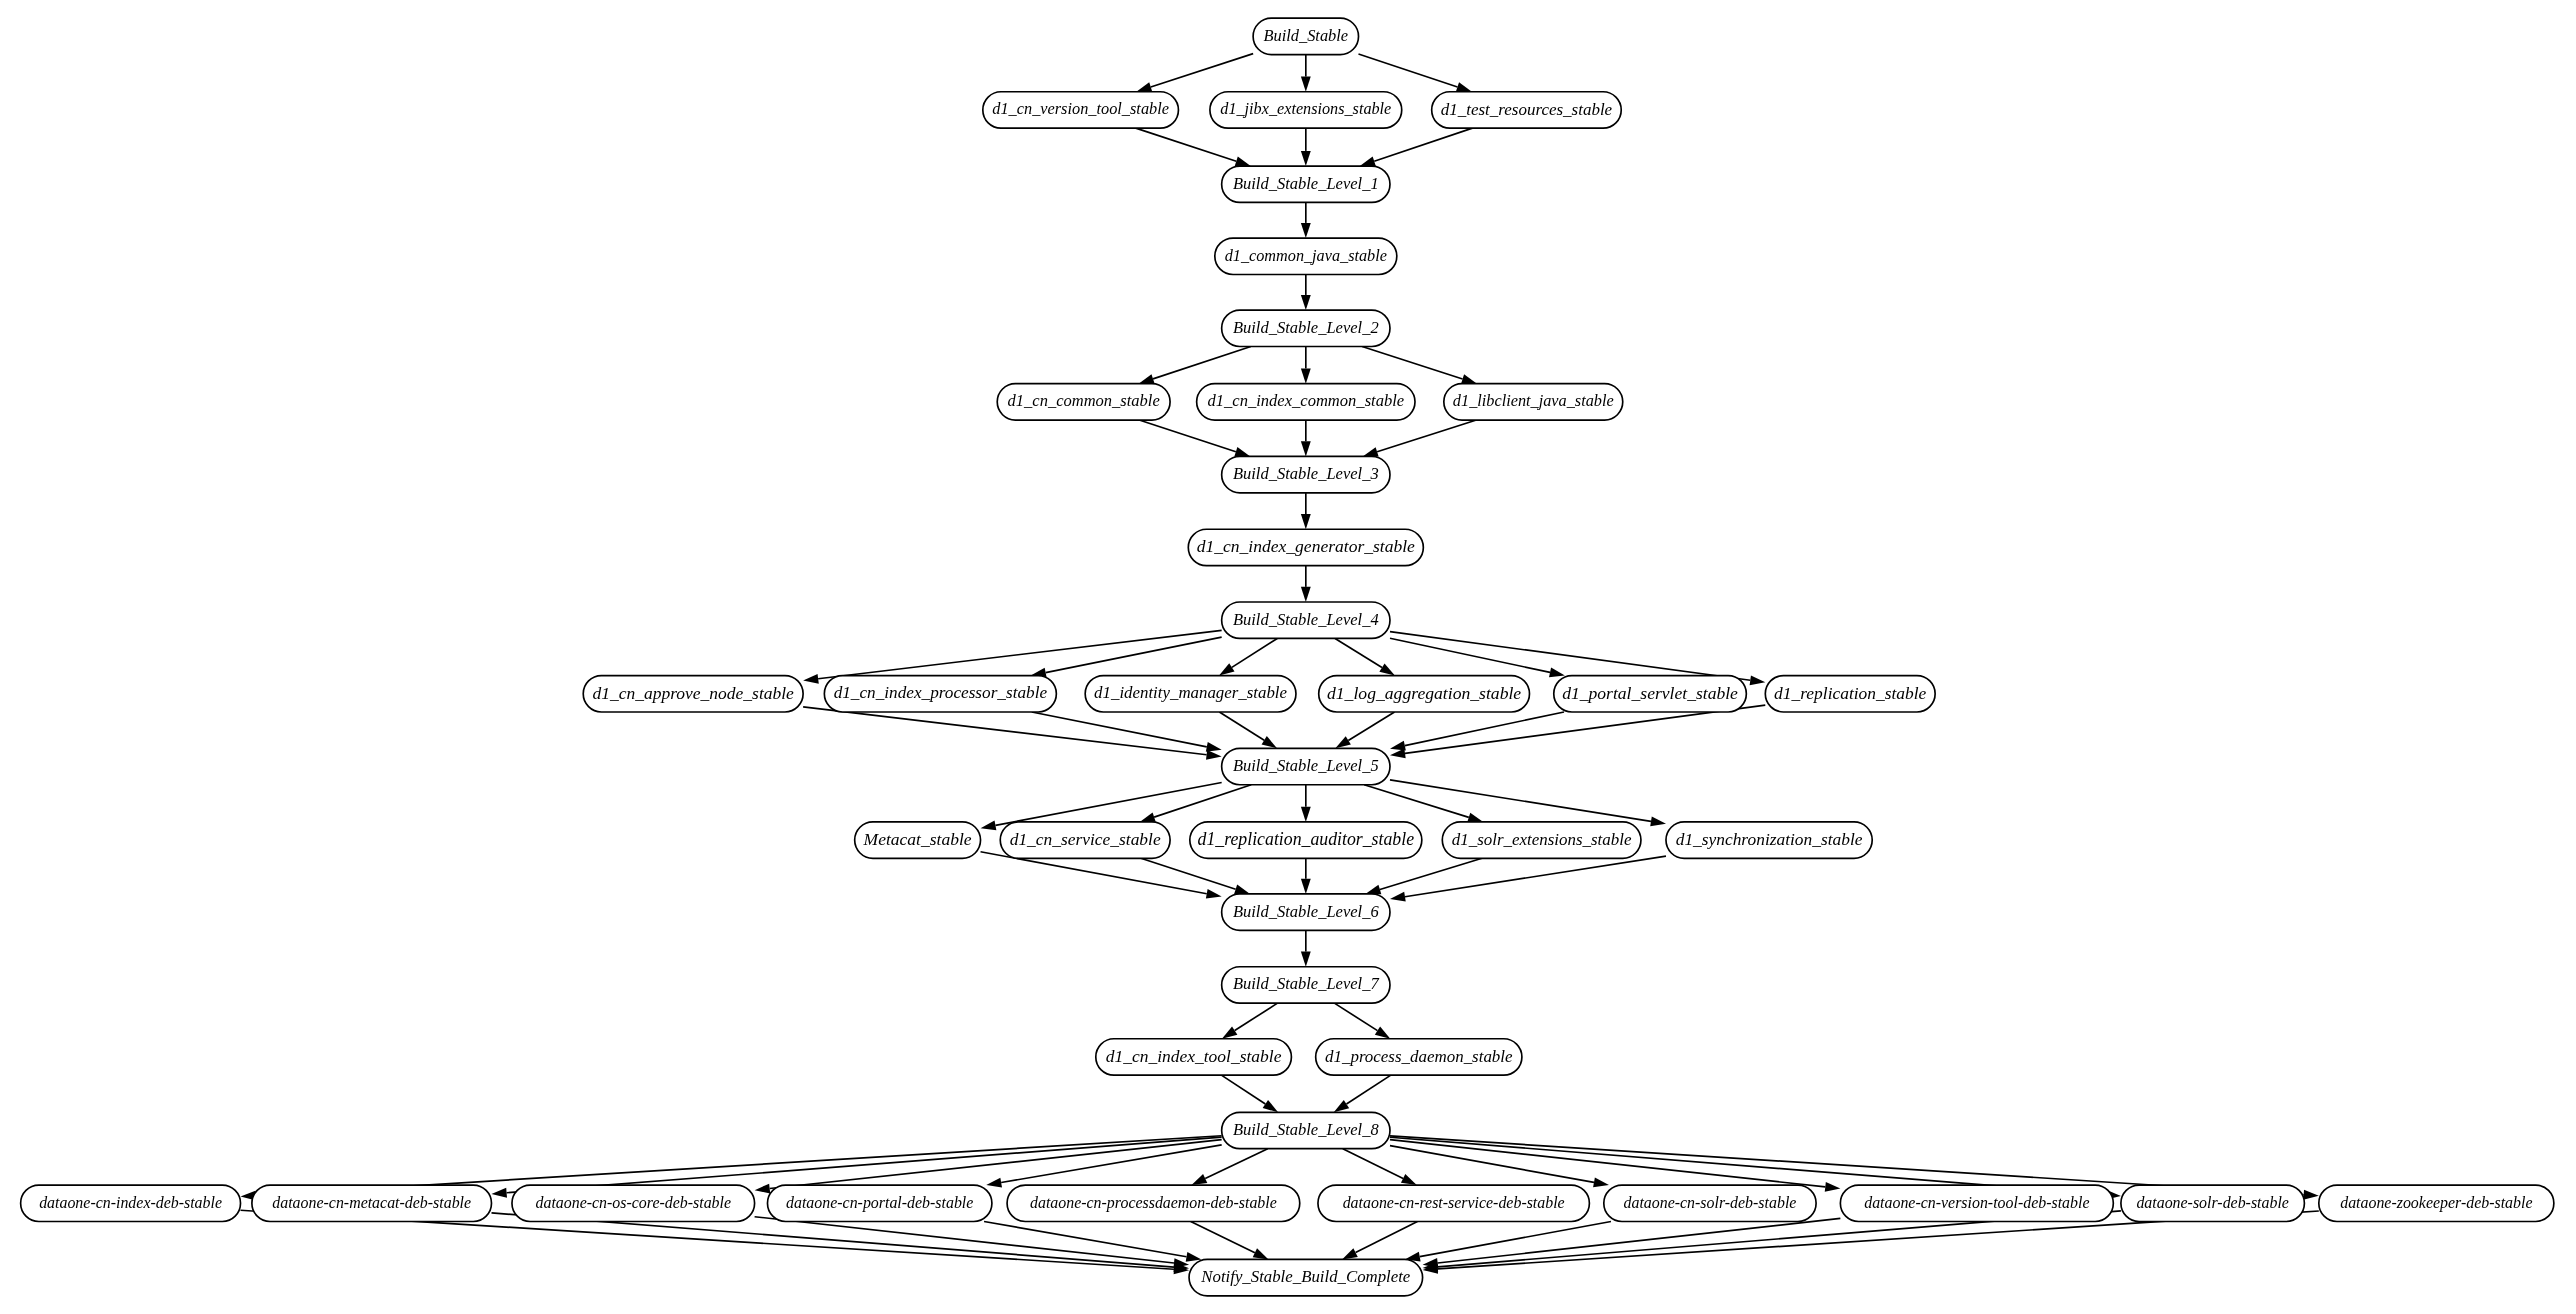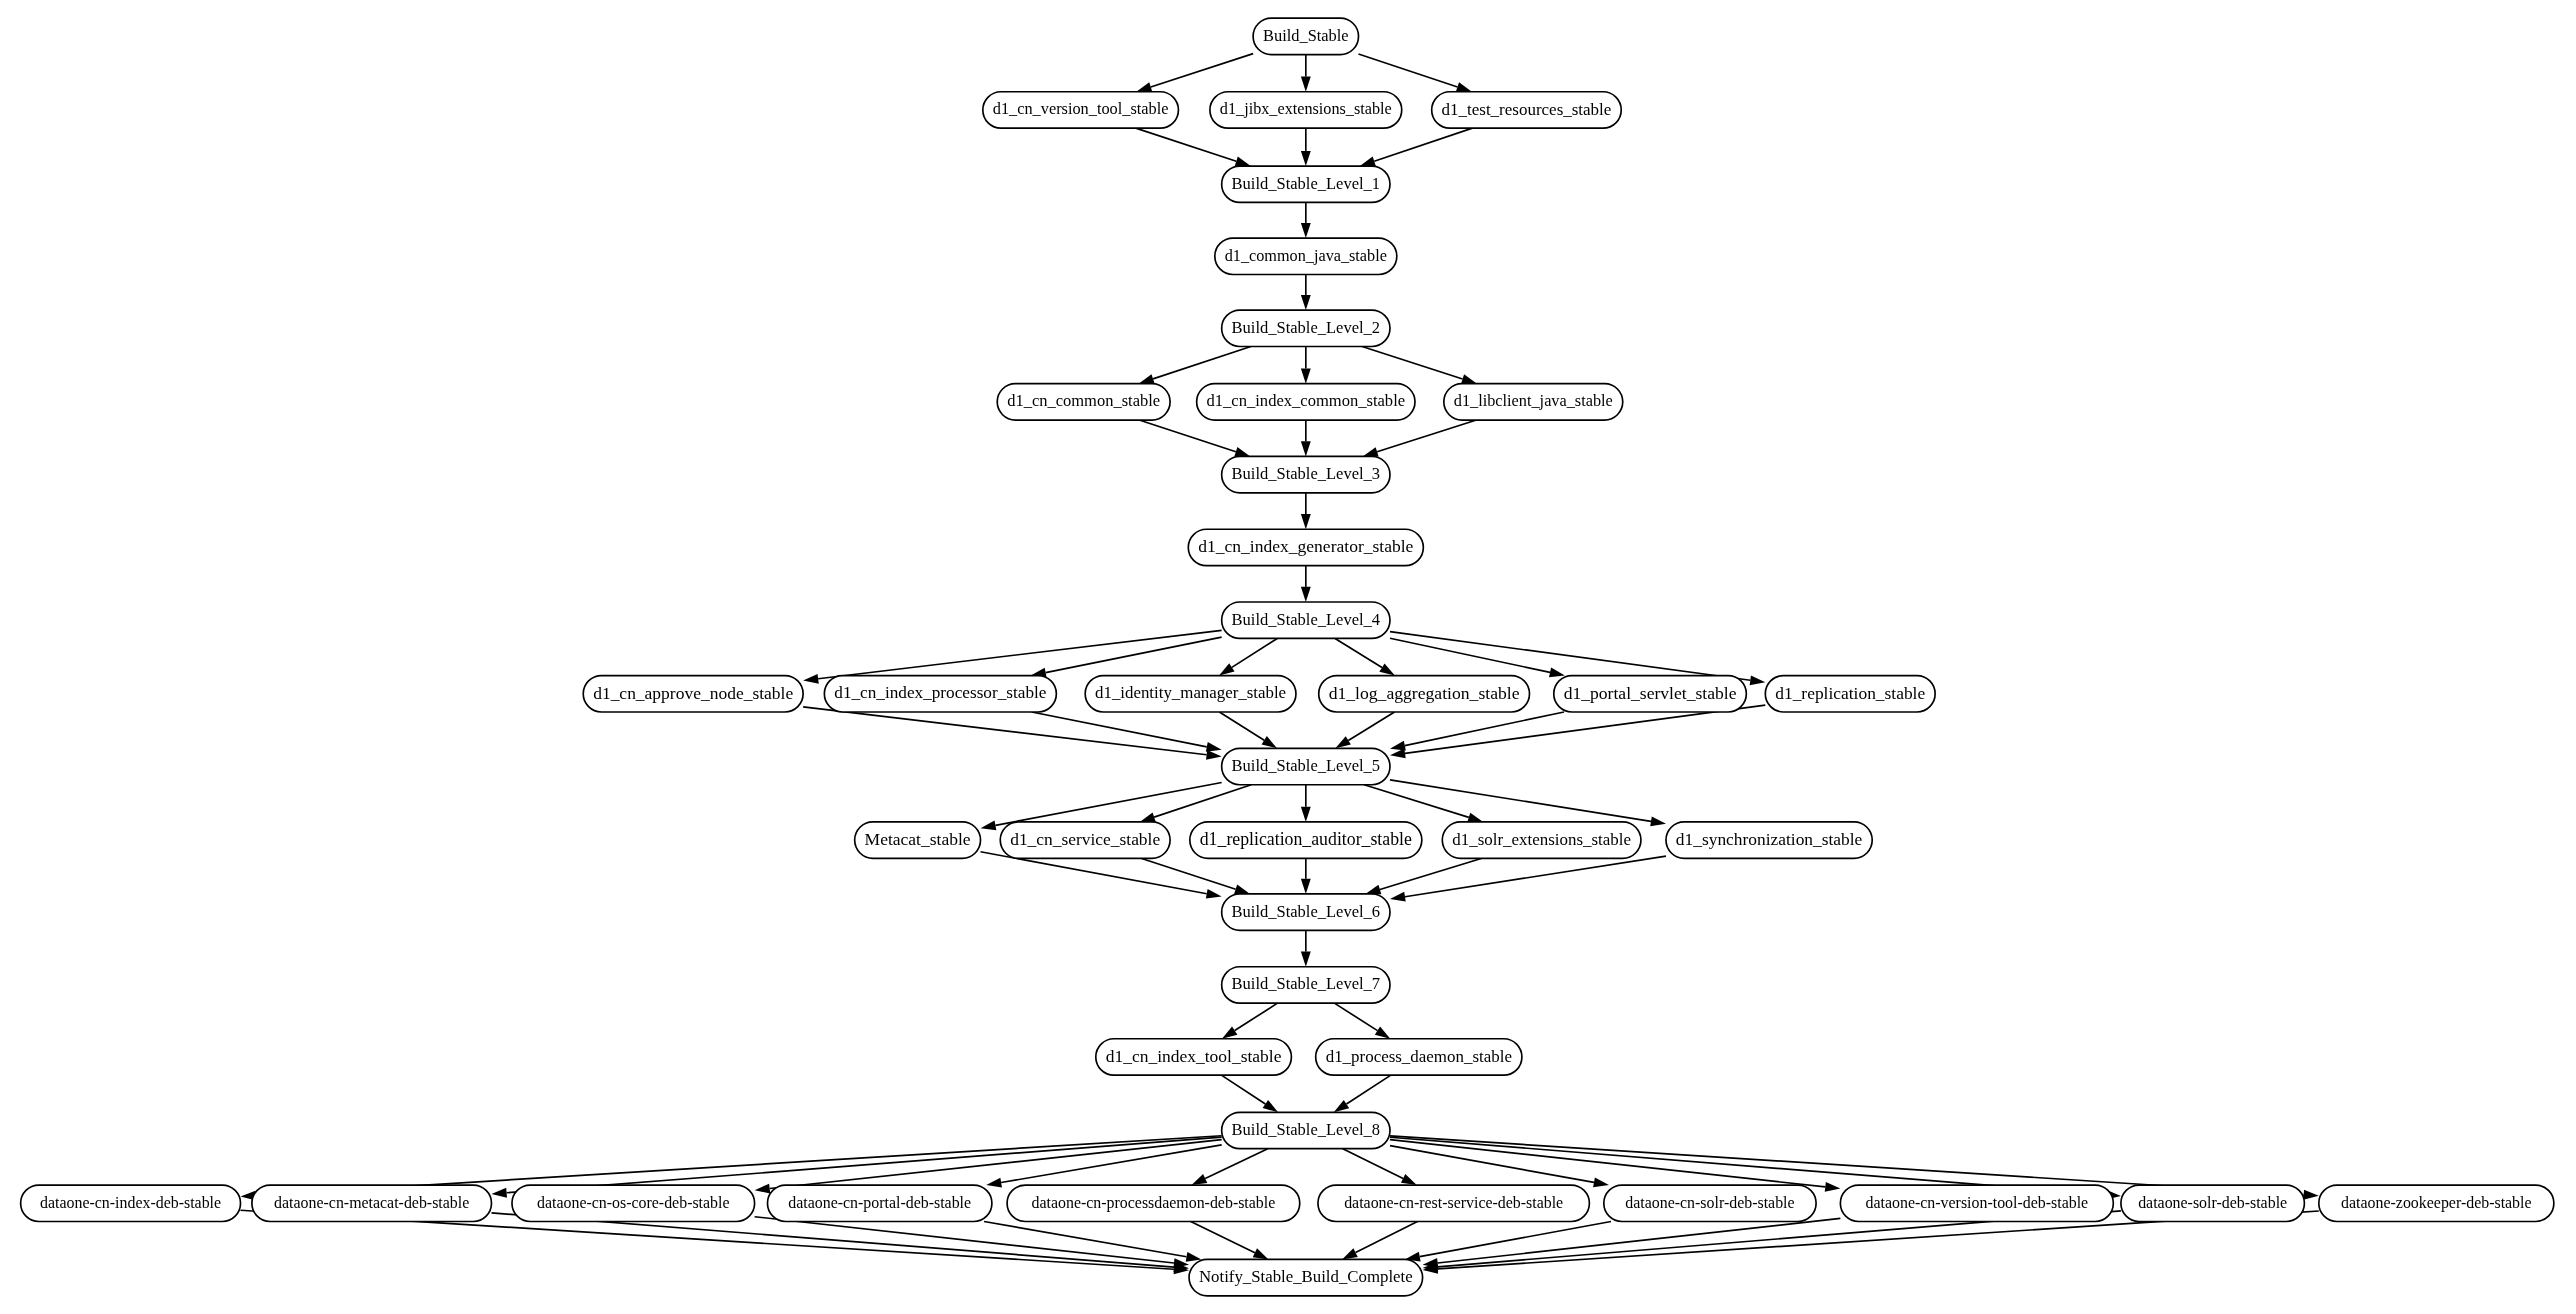--- a/index.html
+++ b/index.html
@@ -6,20 +6,21 @@
     margin: 0;
     padding: 0;
     background: #ffffff;
   }
   #canvas-wrap {
     position: relative;
     width: 2576px;
     height: 1314px;
     background: #ffffff;
     overflow: hidden;
+    font-style: italic;
   }
   svg#graph {
     display: block;
     width: 2576px;
     height: 1314px;
     background: #ffffff;
   }
   .node-shape {
     fill: #ffffff;
     stroke: #000000;

